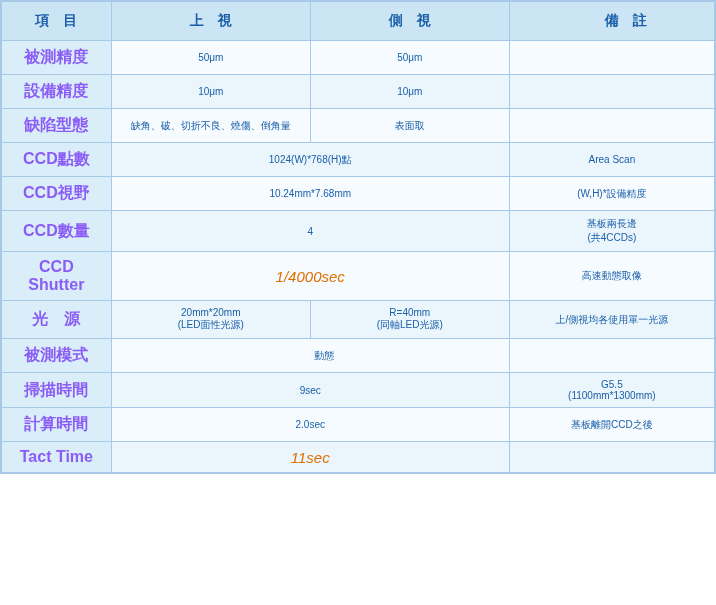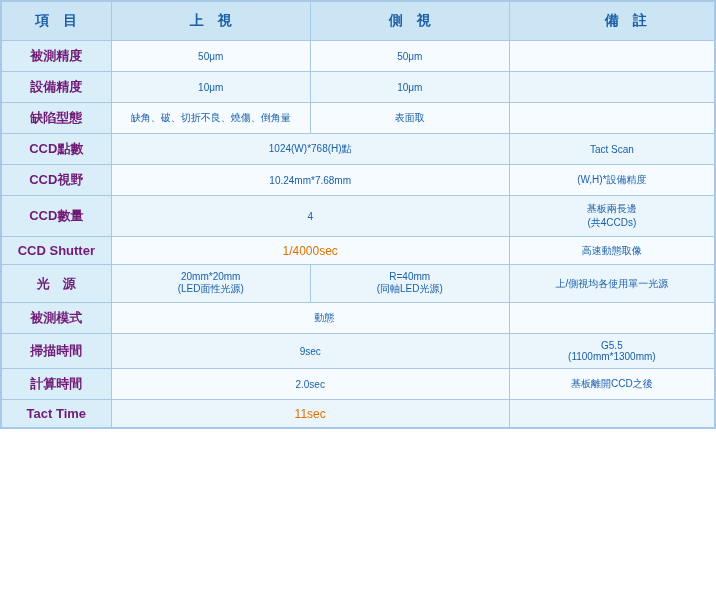--- a/index.html
+++ b/index.html
@@ -30,37 +30,38 @@
     thead th {
       background-color: #cce5f5;
       font-weight: bold;
       font-size: 14px;
       color: #1a5fa8;
       padding: 10px 8px;
     }
     tbody tr td:first-child {
       background-color: #daeef9;
       font-weight: bold;
-      font-size: 13px;
-      color: #701a75;
+      font-size: 16px;
+      color: #8b5cf6;
       width: 110px;
     }
     tbody tr:nth-child(odd) {
       background-color: #f5fbff;
     }
     tbody tr:nth-child(even) {
       background-color: #eaf5fc;
     }
     td.value {
       color: #1a5fa8;
       font-size: 10px;
     }
     td.value-highlight {
       color: #e07000;
-      font-size: 12px;
+      font-size: 15px;
+      font-style: italic;
     }
     .col-item { width: 110px; }
     .col-top { width: 200px; margin-top: 20px; }
     .col-side { width: 200px; }
     .col-note { width: 206px; padding-left: 36px; }
   </style>
 </head>
 <body>
 
 <div class="table-container">
@@ -88,21 +89,21 @@
         </tr>
         <tr>
           <td>缺陷型態</td>
           <td class="value" style="white-space: pre-line;">缺角、破、切折不良、燒傷、倒角量</td>
           <td class="value" style="white-space: pre-line;">表面取</td>
           <td class="value" style="white-space: pre-line;"></td>
         </tr>
         <tr>
           <td>CCD點數</td>
           <td colspan="2" class="value" style="white-space: pre-line;">1024(W)*768(H)點</td>
-          <td class="value" style="white-space: pre-line;">Tact Scan</td>
+          <td class="value" style="white-space: pre-line;">Area Scan</td>
         </tr>
         <tr>
           <td>CCD視野</td>
           <td colspan="2" class="value" style="white-space: pre-line;">10.24mm*7.68mm</td>
           <td class="value" style="white-space: pre-line;">(W,H)*設備精度</td>
         </tr>
         <tr>
           <td>CCD數量</td>
           <td colspan="2" class="value" style="white-space: pre-line;">4</td>
           <td class="value" style="white-space: pre-line;">基板兩長邊

